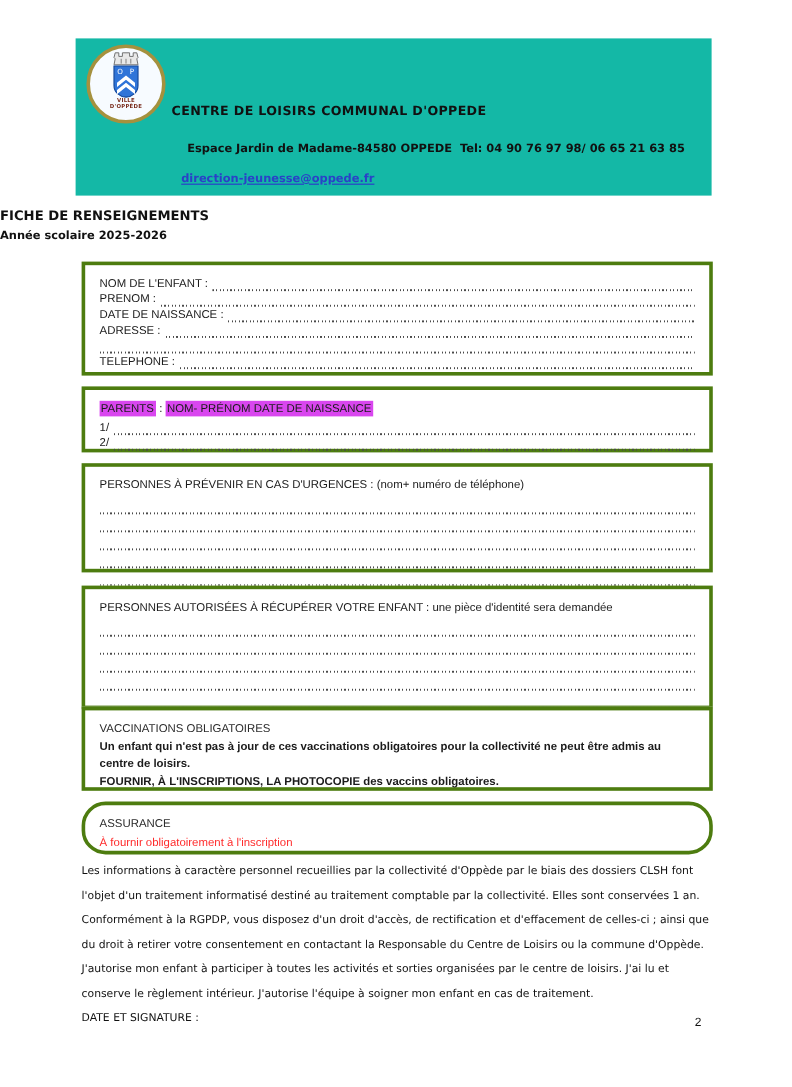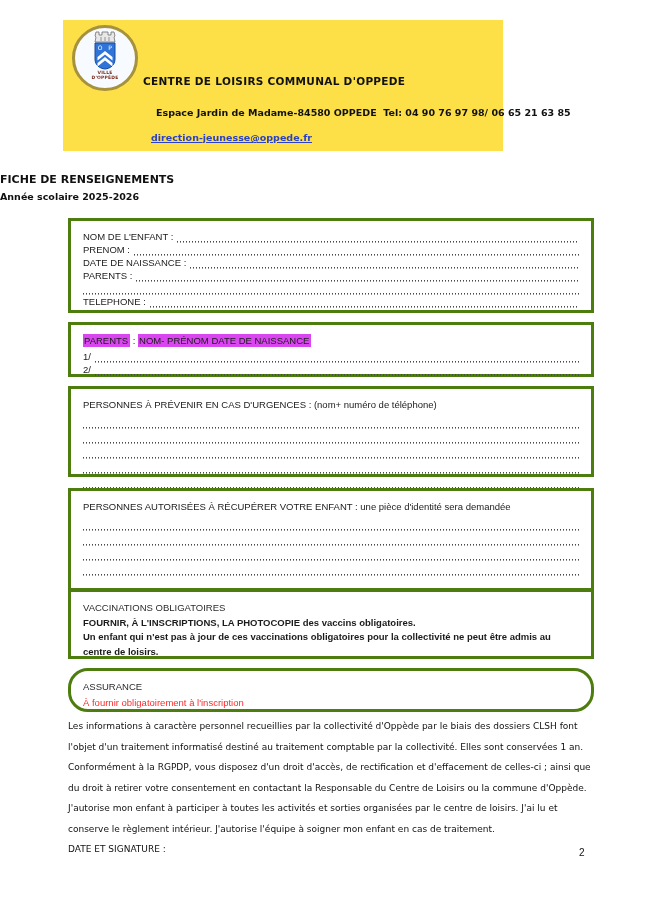--- a/index.html
+++ b/index.html
@@ -6,22 +6,22 @@
   .page{
     position:relative;
     width:660px;height:906px;
     background:#ffffff;
     font-family:"Liberation Sans", sans-serif;
     color:#1b1b1b;
     overflow:hidden;
   }
   
   .band{
-    position:absolute;left:63px;top:20px;width:440px;height:131px;
-    background:#fde047;
+    position:absolute;left:63px;top:32px;width:530px;height:131px;
+    background:#14b8a6;
   }
   .logo-circle{
     position:absolute;left:9px;top:5px;width:60px;height:60px;
     background:#f7fbff;border:3px solid #a5913e;border-radius:50%;
     display:flex;flex-direction:column;align-items:center;justify-content:flex-start;
   }
   .logo-crown{margin-top:3px;line-height:0;}
   .logo-shield{line-height:0;margin-top:-1px;}
   .logo-caption{
     font-size:4.5px;line-height:5px;color:#7b2f20;text-align:center;
@@ -121,21 +121,21 @@
       </div>
     <div class="frow">
         <span class="flabel">PRENOM :</span>
         <span class="dots"></span>
       </div>
     <div class="frow">
         <span class="flabel">DATE DE NAISSANCE :</span>
         <span class="dots"></span>
       </div>
     <div class="frow">
-        <span class="flabel">PARENTS :</span>
+        <span class="flabel">ADRESSE :</span>
         <span class="dots"></span>
       </div>
     <div class="frow">
         <span class="dots full"></span>
       </div>
     <div class="frow">
         <span class="flabel">TELEPHONE :</span>
         <span class="dots"></span>
       </div>
   </div>
@@ -185,22 +185,22 @@
     <div class="frow tall">
         <span class="dots full"></span>
       </div>
     <div class="frow tall">
         <span class="dots full"></span>
       </div>
   </div>
 
   <div class="box" style="top:589px;height:70px;">
     <div class="vacc-line">VACCINATIONS OBLIGATOIRES</div>
+    <div class="vacc-line b">Un enfant qui n'est pas à jour de ces vaccinations obligatoires pour la collectivité ne peut être admis au centre de loisirs.</div>
     <div class="vacc-line b">FOURNIR, À L'INSCRIPTIONS, LA PHOTOCOPIE des vaccins obligatoires.</div>
-    <div class="vacc-line b">Un enfant qui n'est pas à jour de ces vaccinations obligatoires pour la collectivité ne peut être admis au centre de loisirs.</div>
   </div>
 
   <div class="box" style="top:668px;height:44px;border-radius:20px;">
     <div class="vacc-line">ASSURANCE</div>
     <div class="assurance-note">À fournir obligatoirement à l'inscription</div>
   </div>
 
   <div class="footer comic">
     <p>Les informations à caractère personnel recueillies par la collectivité d'Oppède par le biais des dossiers CLSH font l'objet d'un traitement informatisé destiné au traitement comptable par la collectivité. Elles sont conservées 1 an.</p>
     <p>Conformément à la RGPDP, vous disposez d'un droit d'accès, de rectification et d'effacement de celles-ci ; ainsi que du droit à retirer votre consentement en contactant la Responsable du Centre de Loisirs ou la commune d'Oppède.</p>

